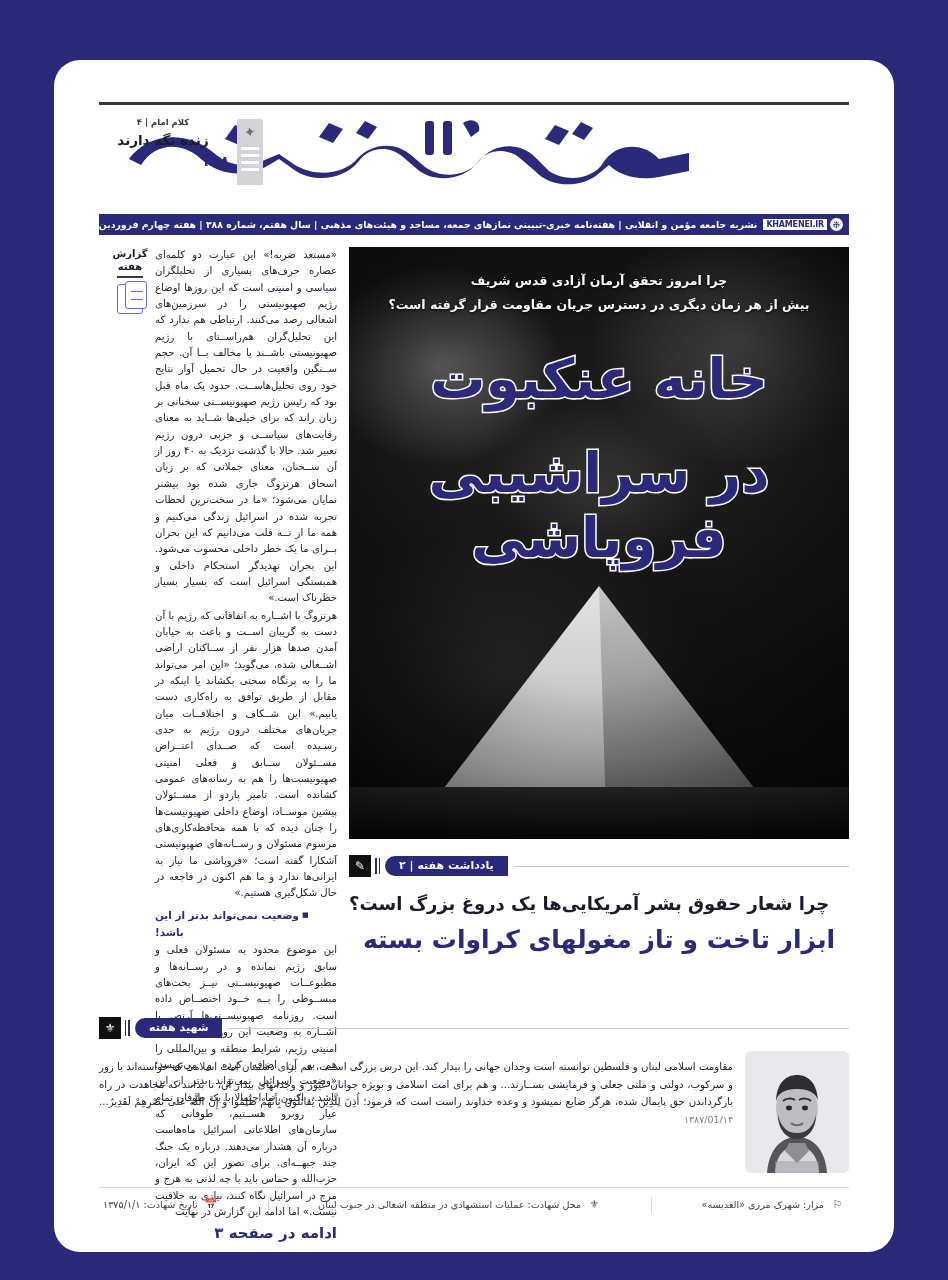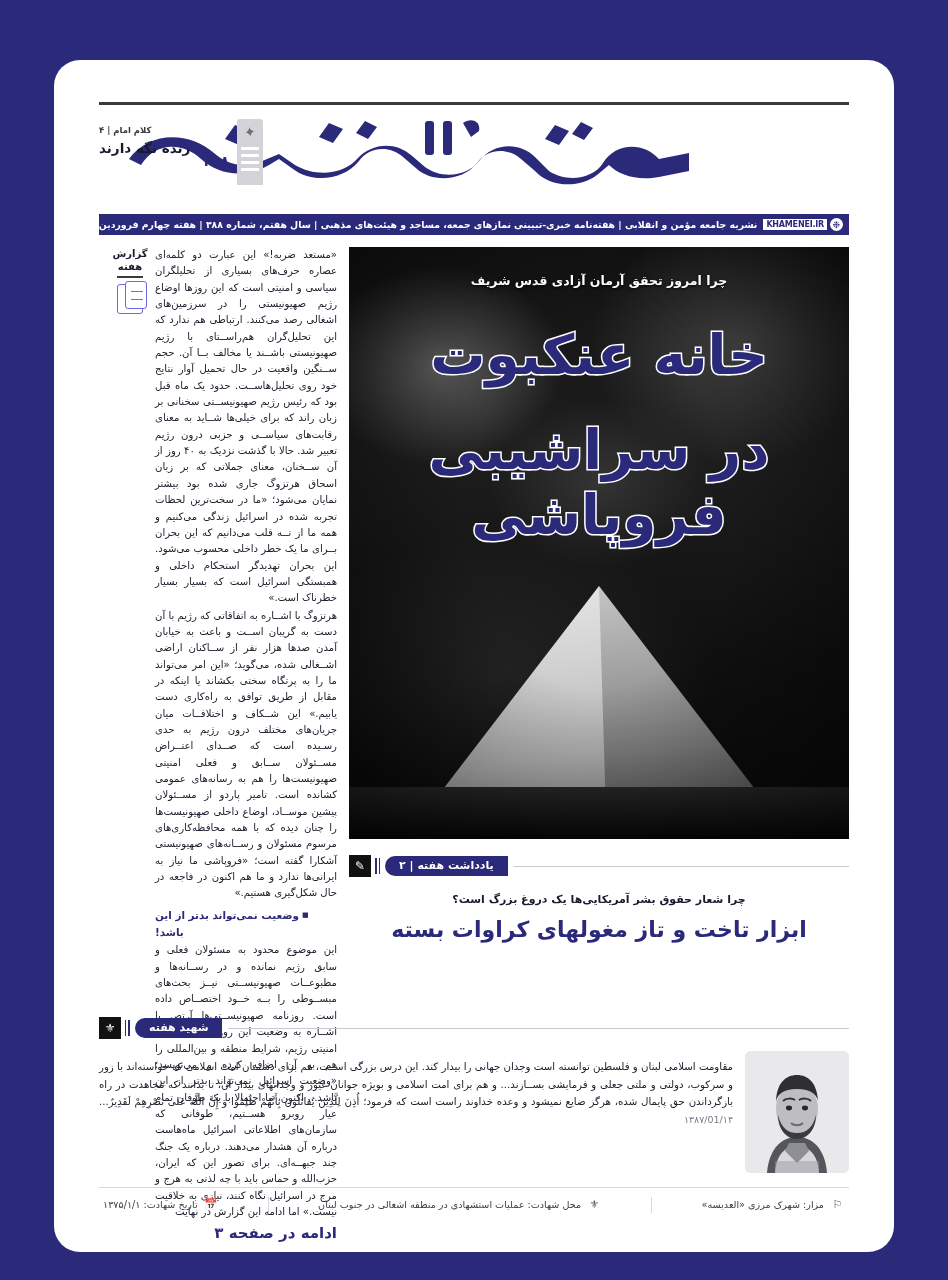--- a/index.html
+++ b/index.html
@@ -83,23 +83,23 @@
   .imam-mark .bars i {
     display: block;
     height: 3px;
     background: #ffffff;
     margin-bottom: 4px;
   }
 
   .imam-quote {
     position: absolute;
     left: 0;
-    top: 20px;
+    top: 12px;
     width: 128px;
-    text-align: left;
+    text-align: center;
   }
   .imam-quote .kicker {
     font-size: 8.5px;
     color: #3a3a3a;
     margin-bottom: 4px;
     font-weight: bold;
   }
   .imam-quote .line {
     font-size: 13.5px;
     font-weight: bold;
@@ -286,29 +286,29 @@
     width: 22px; height: 22px;
     background: #111;
     color: #fff;
     display: flex; align-items: center; justify-content: center;
     font-size: 12px;
     margin-right: 1px;
   }
 
   #note-block .note-sub {
     margin-top: 16px;
-    text-align: center;
-    font-size: 11px;
+    text-align: left;
+    font-size: 18px;
     font-weight: bold;
     color: #1a1a2e;
   }
   #note-block .note-title {
     margin-top: 10px;
     text-align: center;
-    font-size: 22px;
+    font-size: 25px;
     font-weight: bold;
     color: #2b2a7a;
     line-height: 1.25;
     letter-spacing: -0.5px;
   }
 
   
   #report-col {
     width: 228px;
     display: flex;
@@ -536,20 +536,21 @@
       <div id="hero">
         <div class="smoke"></div>
         <div class="tent"></div>
         <div class="tent-shade"></div>
         <div class="grate"></div>
         <div class="ground"></div>
         <div class="vignette"></div>
 
         <div class="hero-text">
           <div class="kicker-line">چرا امروز تحقق آرمان آزادی قدس شریف</div>
+          <div class="kicker-line">بیش از هر زمان دیگری در دسترس جریان مقاومت قرار گرفته است؟</div>
           <div class="headline">خانه عنکبوت</div>
           <div class="headline">در سراشیبی فروپاشی</div>
         </div>
       </div>
 
       <div id="note-block">
         <div class="section-head">
           <div class="rule"></div>
           <div class="tab">یادداشت هفته | ۲</div>
           <div class="ticks"></div>

